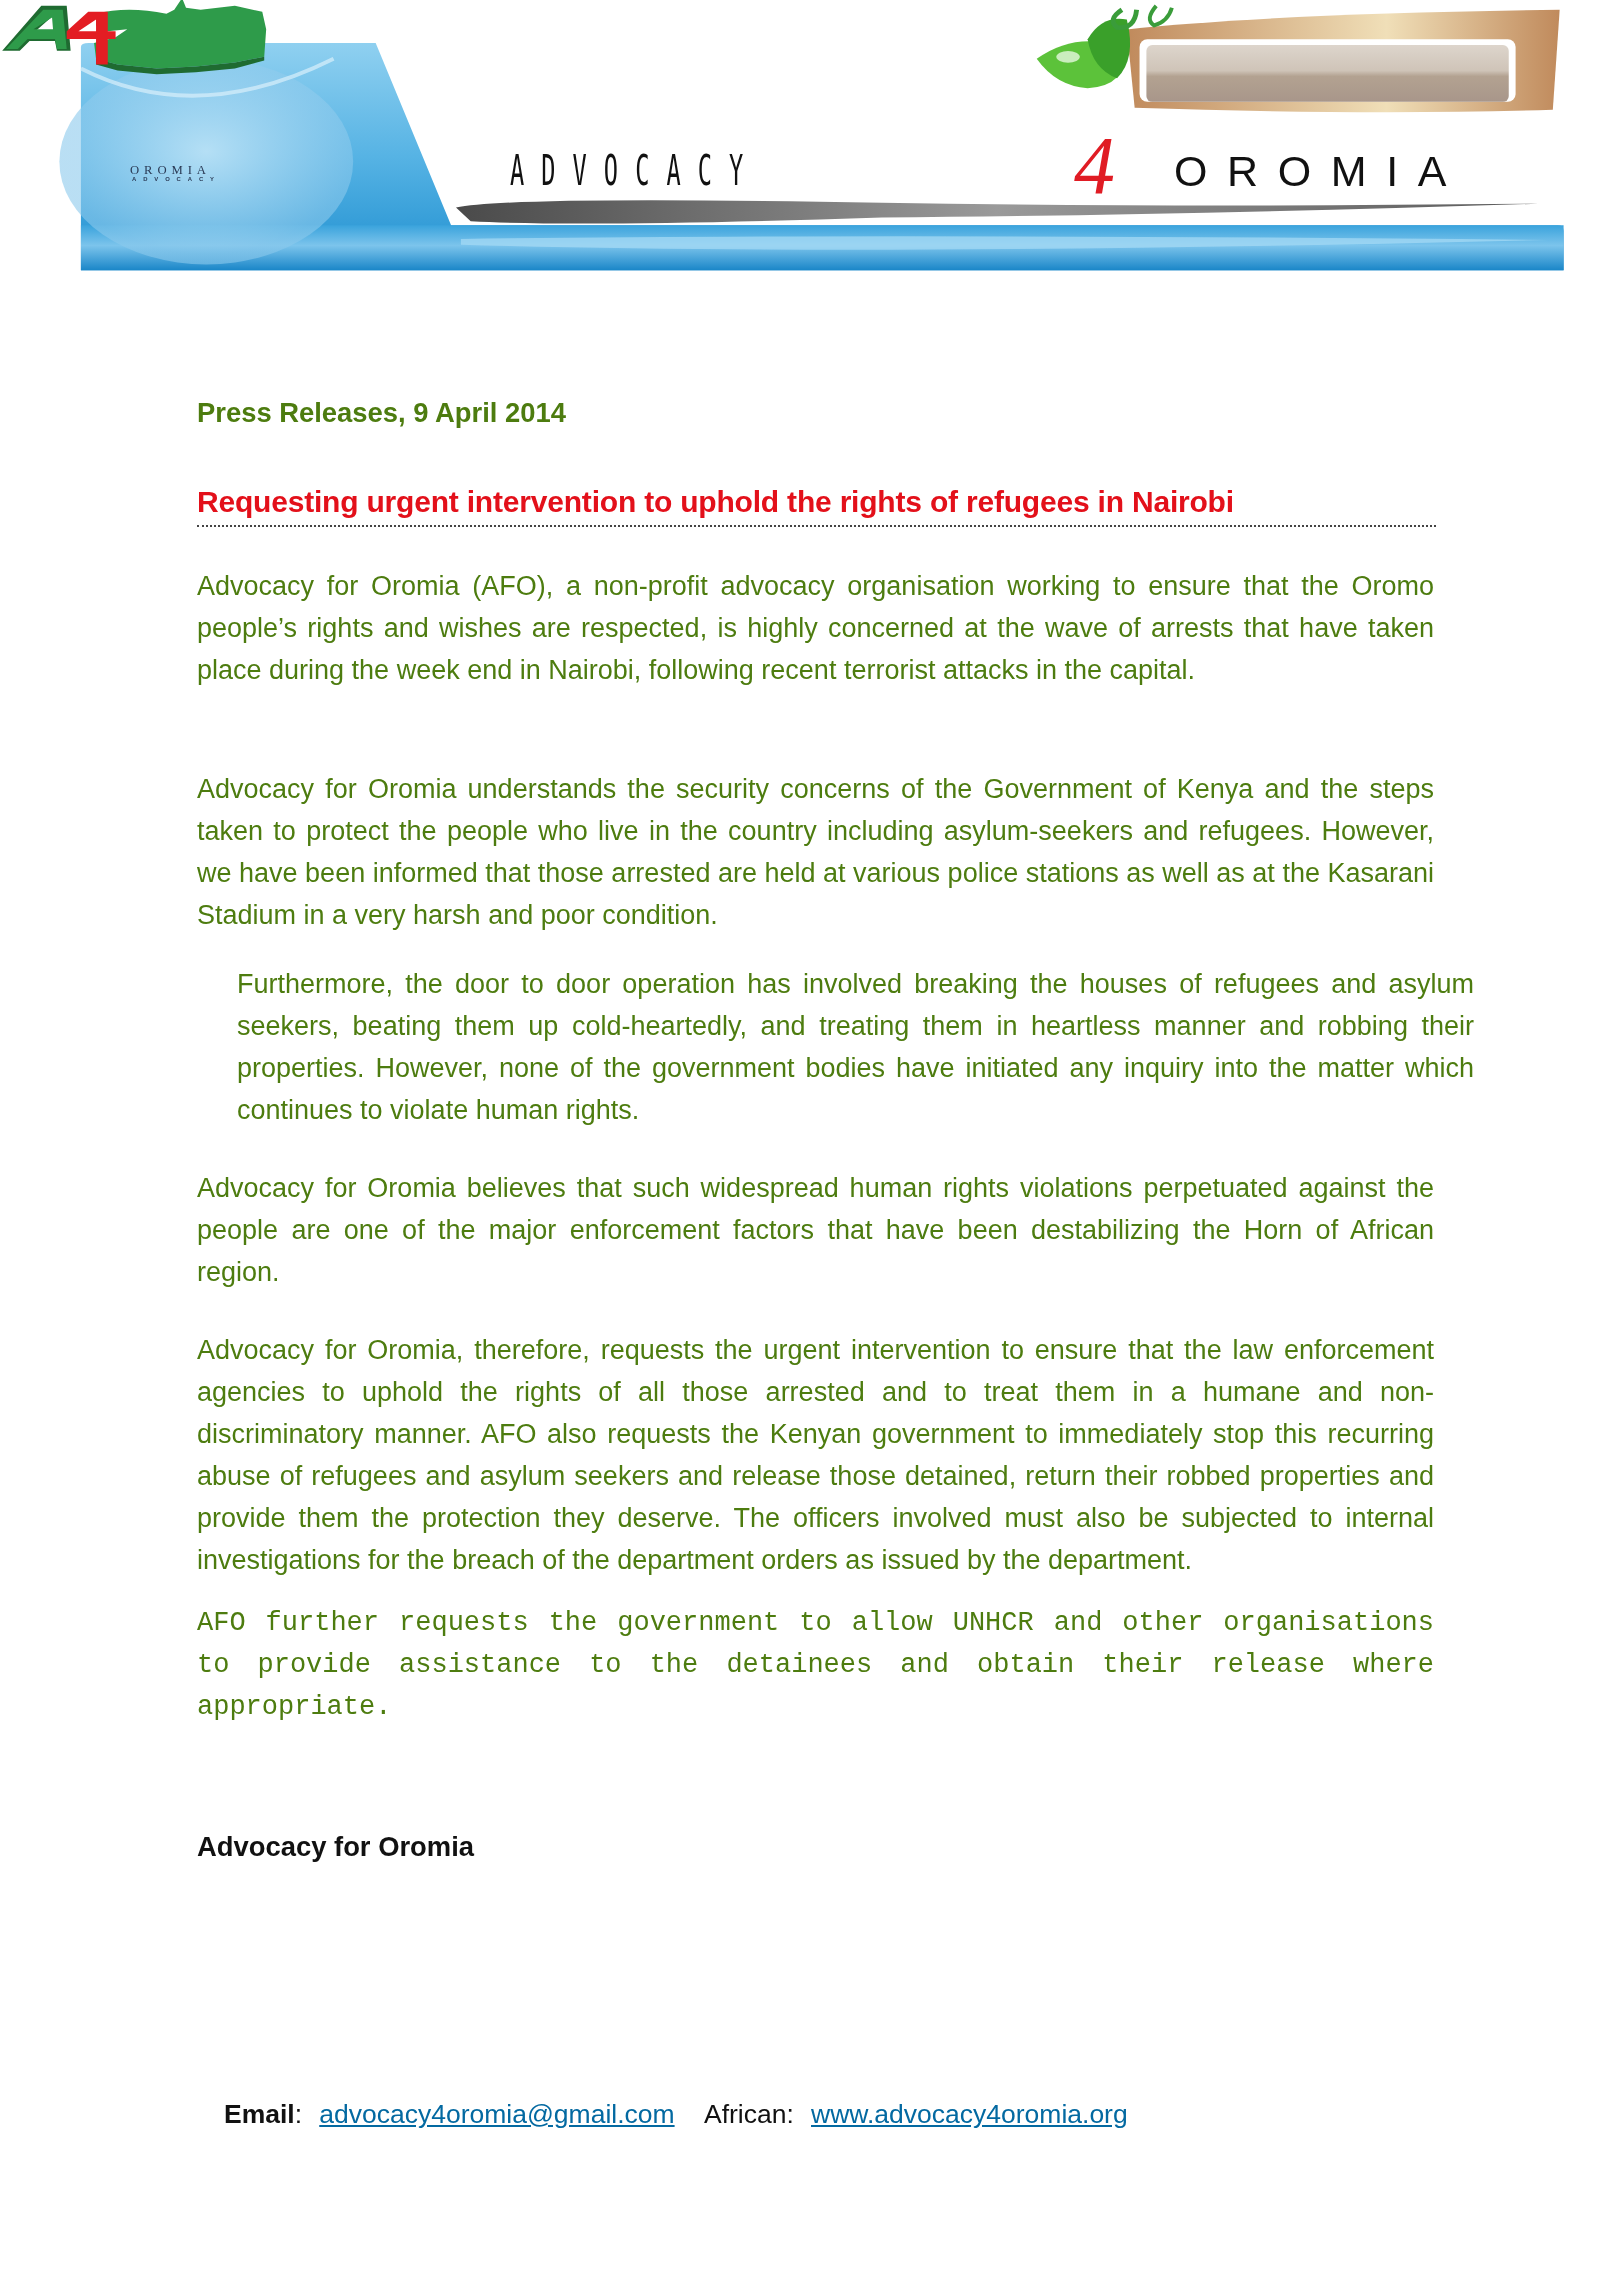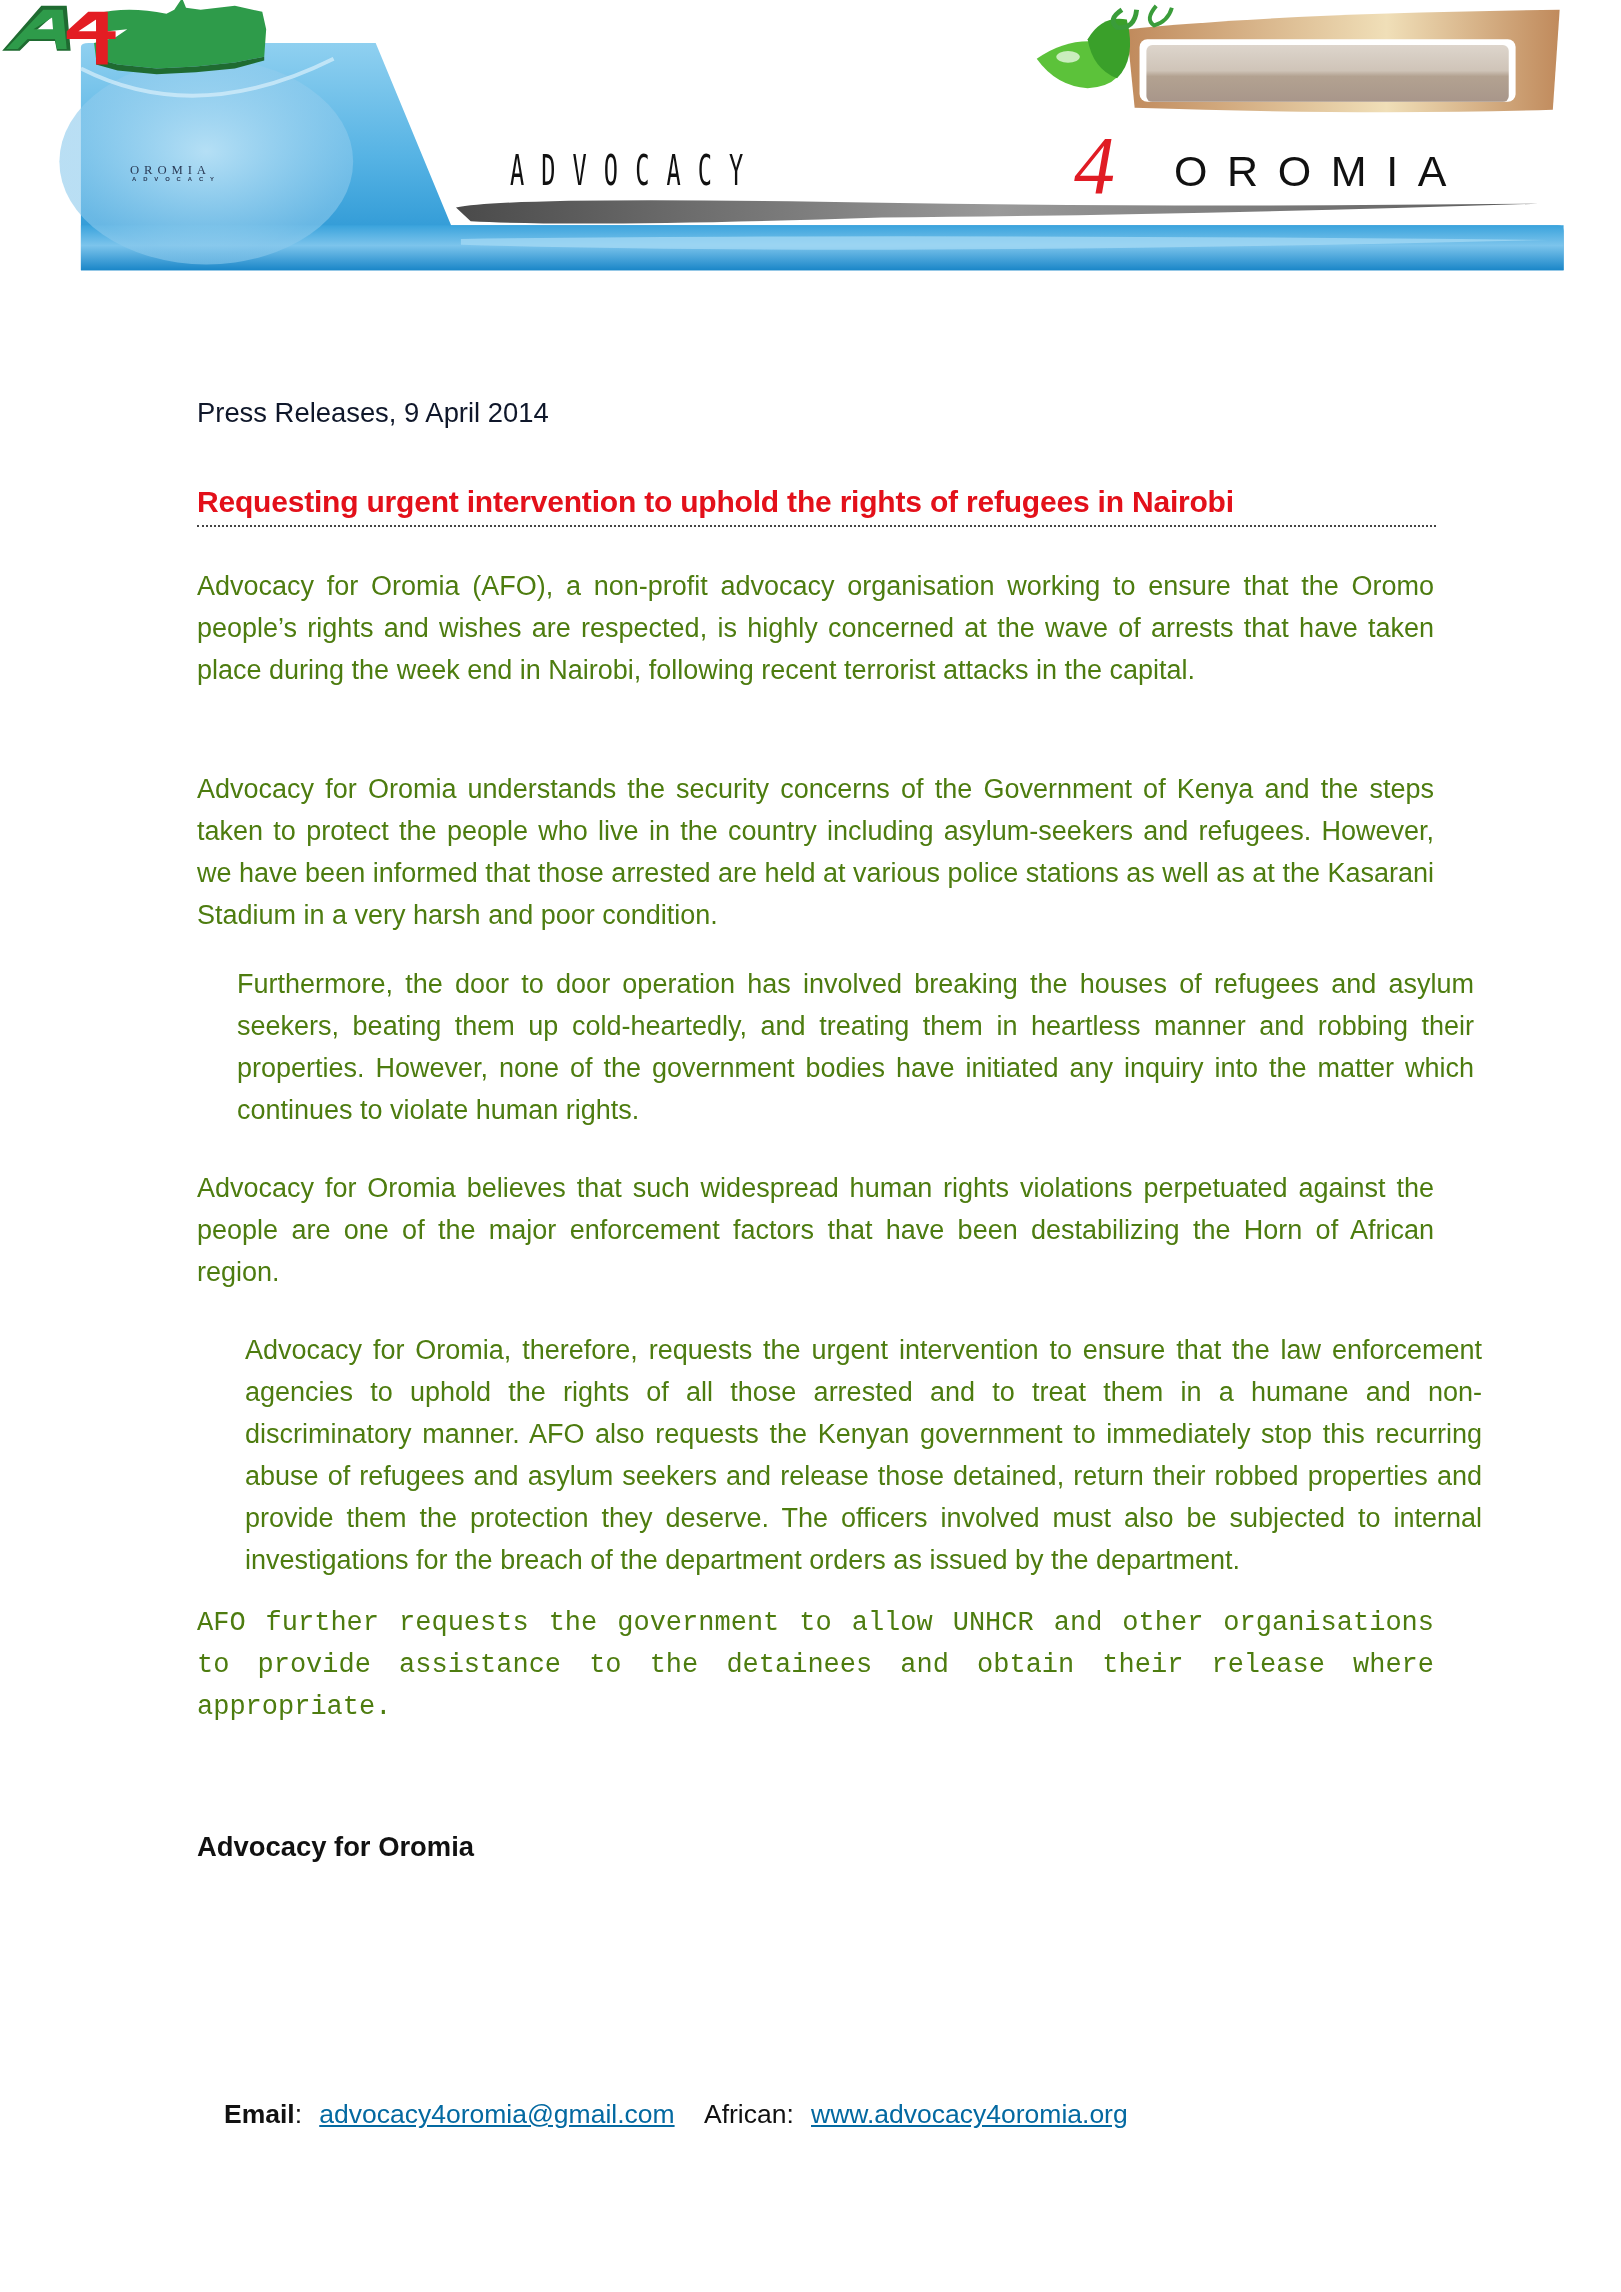--- a/index.html
+++ b/index.html
@@ -13,33 +13,33 @@
   .logo-oromia-text { position: absolute; left: 130px; top: 163px; font-size: 12.7px;
       letter-spacing: 4.9px; color: #2a3a55; font-family: "Liberation Serif", serif; }
   .logo-advocacy-small { position: absolute; left: 132px; top: 176px; font-size: 5.9px;
       letter-spacing: 6.9px; color: #2a3a55; font-weight: bold; }
   .brand-left { position: absolute; left: 510px; top: 145px; font-family: "DejaVu Sans Mono", monospace;
       font-size: 43px; letter-spacing: 31px; color: #111; transform: scaleX(0.55); transform-origin: left top; }
   .brand-four { position: absolute; left: 1074px; top: 125px; font-family: "Liberation Serif", serif;
       font-style: italic; font-size: 82px; color: #e01c24; line-height: 1; }
   .brand-right { position: absolute; left: 1174px; top: 147px; font-family: "Liberation Sans", sans-serif;
       font-size: 43px; letter-spacing: 19.6px; color: #111; }
-  .dateline { position: absolute; left: 197px; top: 397px; font-size: 27.4px; color: #0f172a; font-weight: normal; }
+  .dateline { position: absolute; left: 197px; top: 397px; font-size: 27.4px; color: #4d7c0f; font-weight: bold; }
   .headline { position: absolute; left: 197px; top: 485px; font-size: 30px; color: #e3101a; font-weight: bold;
       letter-spacing: -0.2px; }
   .headline-rule { position: absolute; left: 197px; top: 525px; width: 1239px; height: 0;
       border-top: 2.9px dotted #444; }
 
   .para { position: absolute; left: 197px; width: 1237px; font-size: 27px; line-height: 42px;
       color: #4d7c0f; text-align: justify; margin: 0; }
   .p1 { top: 565px; }
   .p2 { top: 768px; }
   .p3 { top: 963px; margin-left: 40px; }
   .p4 { top: 1167px; }
-  .p5 { top: 1329px; margin-left: 48px; }
+  .p5 { top: 1329px; }
   .p6 { top: 1602px; font-family: Liberation Mono, monospace; }
 
   .signature { position: absolute; left: 197px; top: 1831px; font-size: 27.4px; font-weight: bold; color: #111; }
 
   .footer { position: absolute; left: 224px; top: 2099px; font-size: 26.5px; color: #111; white-space: nowrap; }
   .footer .lbl-bold { font-weight: bold; }
   .footer a { color: #0369a1; text-decoration: underline; }
   .footer .gap { display: inline-block; width: 23.5px; }
   .footer .gap-sm { display: inline-block; width: 9.8px; }
 </style>

